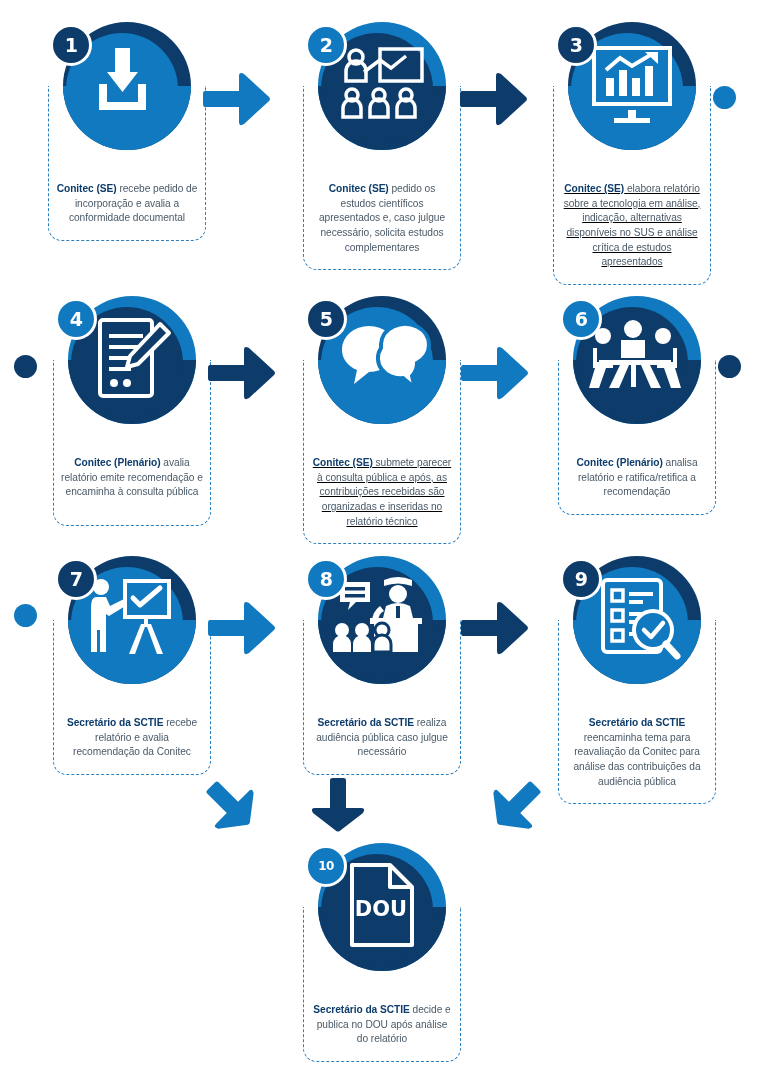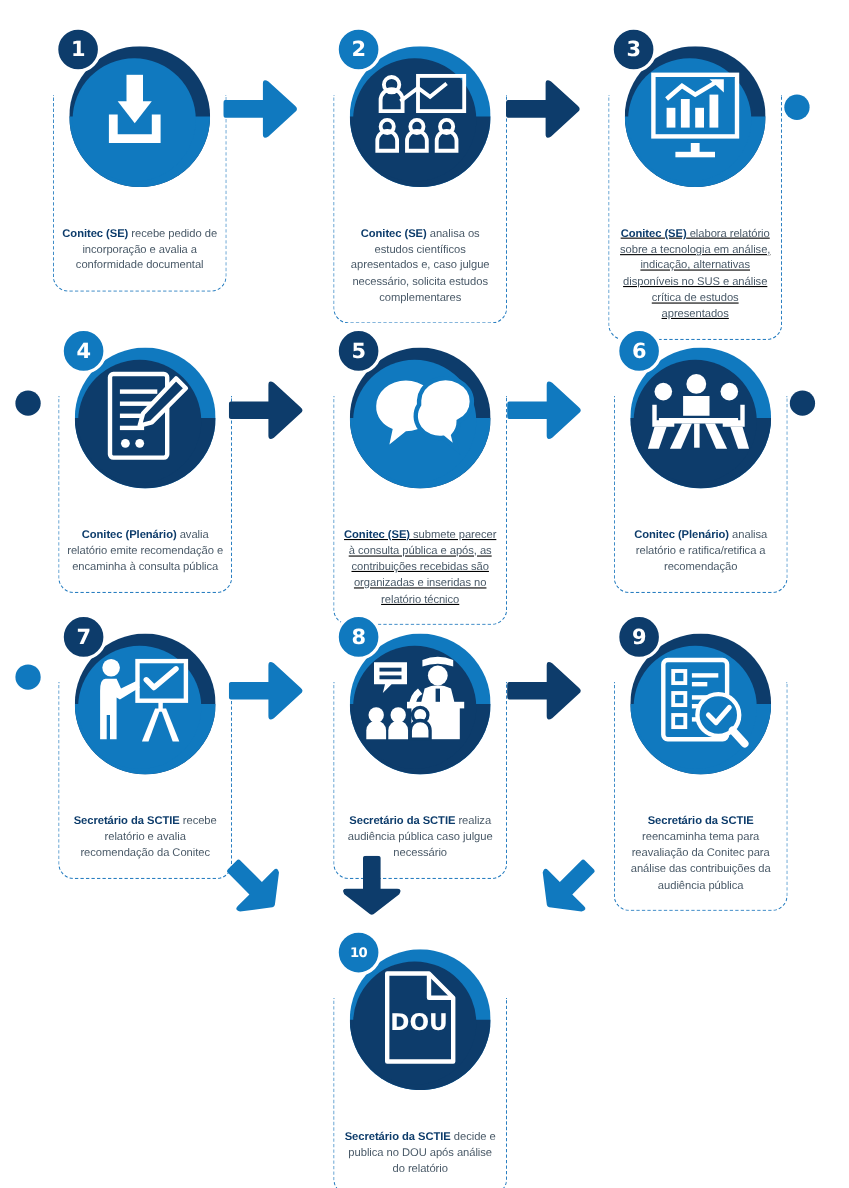--- a/index.html
+++ b/index.html
@@ -39,32 +39,31 @@
 
   .card-body.tall   { min-height: 166px; }
   .card-body.taller { min-height: 176px; text-decoration: underline; }
 
   .card-text {
     font-size: 10.2px;
     line-height: 1.44;
     color: #4a5a68;
     text-align: center;
     letter-spacing: -0.05px;
-    margin-top: 24px;
   }
   .card-text b {
     color: #0d3c6b;
     font-weight: 700;
   }
 
   
   .circ-wrap {
     position: absolute;
     left: 15px;
-    top: 20px;
+    top: 0;
     width: 128px;
     height: 128px;
     z-index: 3;
   }
   .circ-wrap svg { display: block; }
 
   
   .badge {
     position: absolute;
     left: 2px;
@@ -135,21 +134,21 @@
 
   <div class="arrow" style="left:203px; top:71px;">
     <svg width="68" height="56" viewBox="0 0 68 56">
         <path d="M2 20 L36 20 L36 5 Q36 0 41 3 L65 25 Q69 28 65 31 L41 53 Q36 56 36 51 L36 36 L2 36 Q0 36 0 33 L0 23 Q0 20 2 20 Z" fill="#1079bf"></path>
       </svg>
   </div>
 
   <div class="card" style="left:303px; top:22px;">
     <div class="card-body tall">
       <p class="card-text">
-        <b>Conitec (SE)</b><span> analisa os estudos científicos apresentados e, caso julgue necessário, solicita estudos complementares</span>
+        <b>Conitec (SE)</b><span> pedido os estudos científicos apresentados e, caso julgue necessário, solicita estudos complementares</span>
       </p>
     </div>
     <div class="circ-wrap">
       <svg width="128" height="128" viewBox="0 0 128 128">
         <circle cx="64" cy="64" r="64" fill="#1079bf"></circle>
         <path d="M0 64 A64 64 0 0 0 128 64 Z" fill="#0d3c6b"></path>
         <circle cx="59" cy="67" r="56" fill="#0d3c6b"></circle>
         <g fill="none" stroke="#ffffff" stroke-width="3.5">
           <rect x="62" y="27" width="42" height="32"></rect>
           <circle cx="38" cy="35" r="7"></circle>

